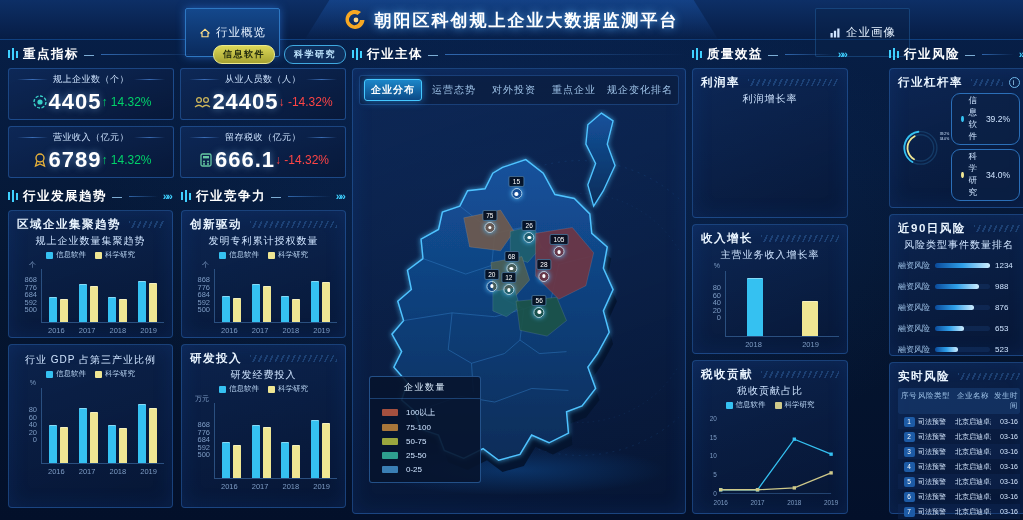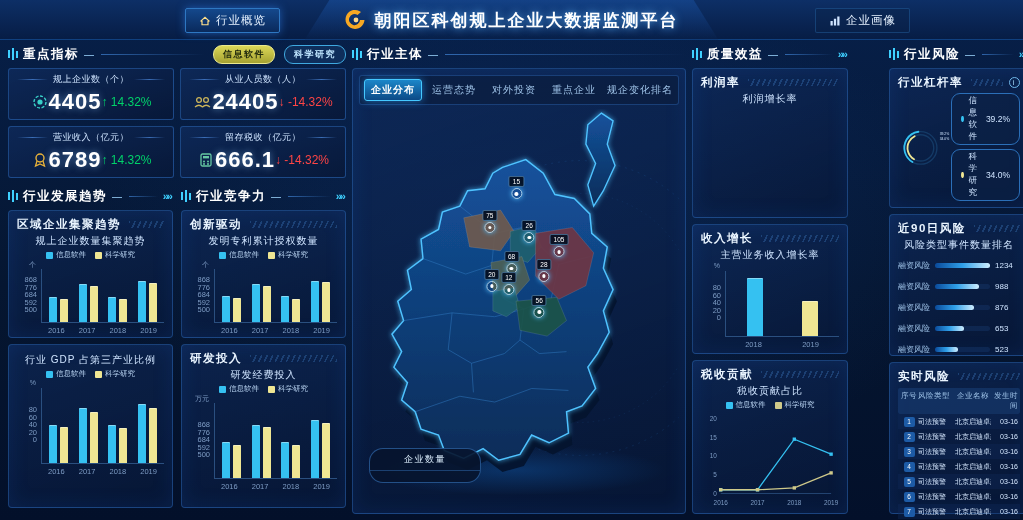--- a/index.html
+++ b/index.html
@@ -6,21 +6,21 @@
 html,body{width:1023px;height:520px;overflow:hidden}
 body{background:#03102a;font-family:"Liberation Sans","DejaVu Sans",sans-serif;color:#d6e8ff}
 #app{position:relative;width:1023px;height:520px;background:
  radial-gradient(ellipse at 52% 45%, rgba(20,70,150,.25), transparent 60%),
  linear-gradient(180deg,#07204a 0%,#051631 55%,#03102a 100%)}
 
 header{position:absolute;top:0;left:0;right:0;height:40px;background:linear-gradient(180deg,#0d2f66,#071d45);border-bottom:1px solid #10407f}
 .title-wrap{position:absolute;left:50%;top:0;transform:translateX(-50%);height:40px;display:flex;align-items:center;gap:8px;padding:0 40px;
  background:linear-gradient(180deg,rgba(25,80,160,.55),rgba(10,35,80,.2));clip-path:polygon(6% 0,94% 0,100% 100%,0 100%)}
 .title-wrap h1{font-size:17px;font-weight:bold;color:#fff;letter-spacing:2px;text-shadow:0 0 9px rgba(90,180,255,.9)}
-.nav-btn{position:absolute;top:8px;display:flex;align-items:center;gap:5px;font-size:11.5px;color:#e6f2ff;padding:4px 13px;cursor:pointer;
+.nav-btn{position:absolute;top:8px;display:flex;align-items:center;gap:5px;font-size:11.5px;color:#e6f2ff;padding:16px 13px;cursor:pointer;
  background:linear-gradient(180deg,#14488c,#0a2a5c);border:1px solid #2e77c2;border-radius:2px;letter-spacing:1px}
 .nav-btn.left{left:185px;box-shadow:0 0 8px rgba(50,140,255,.5)}
 .nav-btn.right{right:113px;background:rgba(10,34,72,.4);border-color:rgba(46,119,194,.35)}
 
 .col{position:absolute;top:44px}
 .col-left{left:8px;width:338px;height:470px}
 .col-center{left:352px;width:334px;height:470px;display:flex;flex-direction:column}
 .col-q{left:692px;width:156px;height:470px}
 .col-r{left:889px;width:140px;height:470px}
 
@@ -92,21 +92,21 @@
 .tabs{display:flex;align-items:center;gap:4px;background:rgba(10,28,60,.65);border:1px solid rgba(44,105,185,.45);border-radius:3px;padding:3px 4px;margin-bottom:4px}
 .tab{flex:1;text-align:center;font-size:10px;color:#9fc3e8;padding:3px 1px;cursor:pointer;letter-spacing:1px;white-space:nowrap}
 .tab.active{background:linear-gradient(180deg,#1b86c9,#0c4a86);border:1px solid #45c8ff;border-radius:3px;color:#fff;font-weight:bold;box-shadow:0 0 8px rgba(40,160,255,.6)}
 .map-card{flex:1;display:flex;flex-direction:column;padding:6px}
 .map-area{position:relative;flex:1}
 .map-svg{position:absolute;inset:0;width:100%;height:100%}
 .marker{position:absolute;transform:translate(-50%,-100%);display:flex;flex-direction:column;align-items:center;gap:1px;z-index:3;cursor:pointer}
 .m-tag{background:rgba(4,14,32,.92);border:1px solid rgba(130,200,255,.45);color:#fff;font-size:6.5px;padding:0 3px;line-height:9px;border-radius:2px}
 .m-pin{width:11px;height:11px;border:1px solid rgba(200,235,255,.85);border-radius:50%;display:flex;align-items:center;justify-content:center;box-shadow:0 0 5px rgba(80,190,255,.9)}
 .m-pin::after{content:"";width:3.5px;height:3.5px;background:#fff;border-radius:50%}
-.map-legend{position:absolute;left:10px;bottom:24px;width:112px;background:rgba(7,20,46,.9);border:1px solid rgba(60,130,210,.55);border-radius:14px;padding:0 0 6px;z-index:4}
+.map-legend{position:absolute;left:10px;bottom:24px;width:112px;background:rgba(7,20,46,.9);border:1px solid rgba(60,130,210,.55);border-radius:3px;padding:0 0 6px;z-index:4}
 .ml-title{text-align:center;font-size:9px;color:#dff0ff;padding:4px 0;border-bottom:1px solid rgba(60,130,210,.4);margin-bottom:5px;letter-spacing:1.5px}
 .ml-item{display:flex;align-items:center;gap:8px;padding:2.5px 12px;font-size:8px;color:#cfe4ff}
 .ml-sw{width:16px;height:7px;border-radius:1px}
 svg text{font-family:"Liberation Sans","DejaVu Sans",sans-serif}
 </style>
 </head>
 <body>
 
 <div id="app">
 
@@ -538,20 +538,42 @@
               <div class="m-tag">12</div>
               <div class="m-pin"></div>
             </div>
             <div class="marker" style="left: 56.3%; top: 52.4%;">
               <div class="m-tag">56</div>
               <div class="m-pin"></div>
             </div>
           </div>
         <div class="map-legend">
           <div class="ml-title">企业数量</div>
+          <div id="legend-items">
+              <div class="ml-item">
+                <i class="ml-sw" style="background: rgb(165, 80, 63);"></i>
+                <span>100以上</span>
+              </div>
+              <div class="ml-item">
+                <i class="ml-sw" style="background: rgb(168, 118, 58);"></i>
+                <span>75-100</span>
+              </div>
+              <div class="ml-item">
+                <i class="ml-sw" style="background: rgb(154, 166, 62);"></i>
+                <span>50-75</span>
+              </div>
+              <div class="ml-item">
+                <i class="ml-sw" style="background: rgb(46, 158, 143);"></i>
+                <span>25-50</span>
+              </div>
+              <div class="ml-item">
+                <i class="ml-sw" style="background: rgb(58, 127, 181);"></i>
+                <span>0-25</span>
+              </div>
+            </div>
         </div>
       </div>
     </div>
   </section>
 
   <section class="col col-q">
     <div class="p-head">
       <svg width="10" height="12" viewBox="0 0 10 12">
           <rect x="0" y="2" width="2" height="8" fill="#3fd0ff"></rect>
           <rect x="4" y="0" width="2" height="12" fill="#3fd0ff"></rect>

